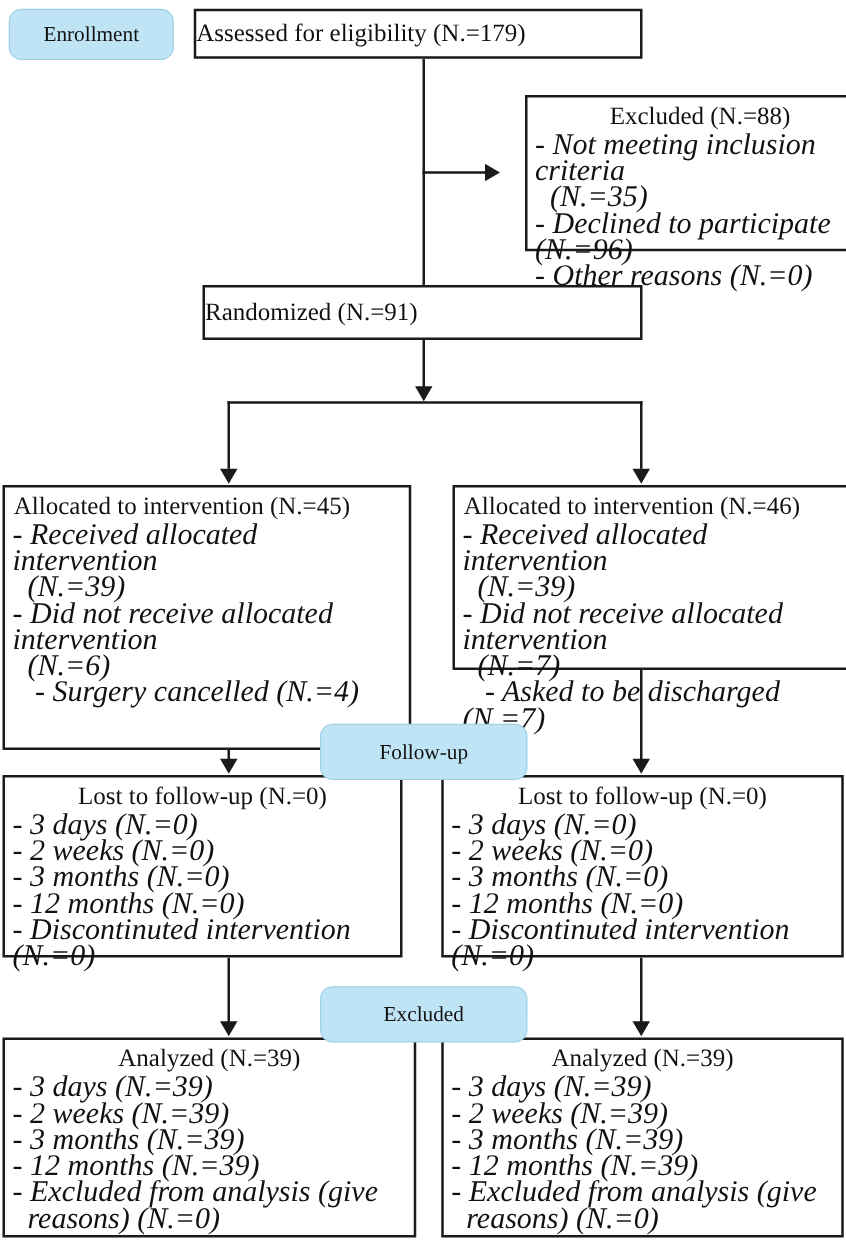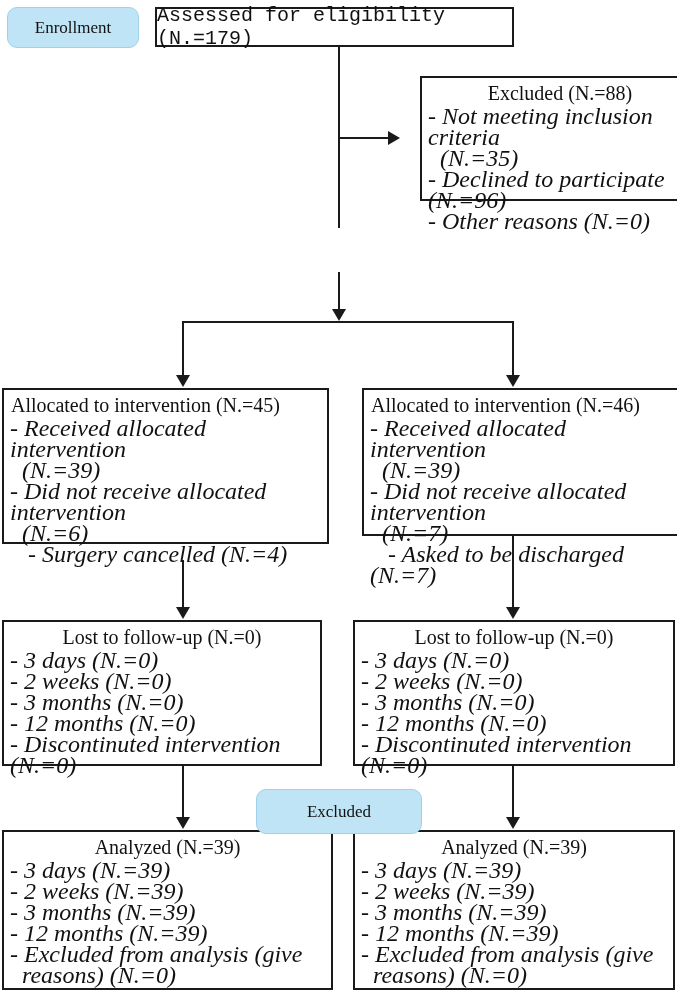--- a/index.html
+++ b/index.html
@@ -18,21 +18,21 @@
   }
   .badge{
     position:absolute;z-index:6;display:flex;align-items:center;justify-content:center;
     background:var(--badge-bg);border:1px solid var(--badge-border);border-radius:10px;
     font-size:17px;
   }
   .fbox{
     position:absolute;z-index:2;background:var(--bg);
     border:2px solid var(--box-border);box-sizing:border-box;
   }
-  .fbox.center-one{display:flex;align-items:center;justify-content:center;font-family:Liberation Mono, monospace;}
+  .fbox.center-one{display:flex;align-items:center;justify-content:flex-start;}
   .box-title{font-size:20px;line-height:26px;}
   .box-title.centered{text-align:center;}
   .box-title.leftal{text-align:left;padding-left:7px;}
   .items{font-size:24px;line-height:21px;padding:0 4px 0 6px;font-style:italic;}
   .item{white-space:pre-wrap;}
   .pad-top{padding-top:2px;}
   .vline{position:absolute;z-index:1;width:2px;background:var(--line);}
   .hline{position:absolute;z-index:1;height:2px;background:var(--line);}
   .arrow-down{
     position:absolute;z-index:1;width:0;height:0;
@@ -65,31 +65,34 @@
   <div class="fbox pad-top" style="left:420px;top:76px;width:280px;height:125px;">
     <div class="box-title centered">Excluded (N.=88)</div>
     <div class="items">
       <div class="item">- Not meeting inclusion criteria
   (N.=35)</div>
       <div class="item">- Declined to participate (N.=96)</div>
       <div class="item">- Other reasons (N.=0)</div>
     </div>
   </div>
 
+  <div class="fbox center-one" style="left:162px;top:228px;width:352px;height:44px;">
+    <div class="title-line">Randomized (N.=91)</div>
+  </div>
 
   <div class="vline" style="left:338px;top:272px;height:38px;"></div>
   <div class="arrow-down" style="left:332px;top:309px;"></div>
   <div class="hline" style="left:182px;top:321px;width:332px;"></div>
   <div class="vline" style="left:182px;top:321px;height:54px;"></div>
   <div class="arrow-down" style="left:176px;top:375px;"></div>
   <div class="vline" style="left:512px;top:321px;height:54px;"></div>
   <div class="arrow-down" style="left:506px;top:375px;"></div>
 
 
-  <div class="fbox pad-top" style="left:2px;top:388px;width:327px;height:156px;">
+  <div class="fbox pad-top" style="left:2px;top:388px;width:327px;height:212px;">
     <div class="box-title leftal">Allocated to intervention (N.=45)</div>
     <div class="items">
       <div class="item">- Received allocated intervention
   (N.=39)</div>
       <div class="item">- Did not receive allocated intervention
   (N.=6)</div>
       <div class="item">   - Surgery cancelled (N.=4)</div>
     </div>
   </div>
 
@@ -102,20 +105,21 @@
   (N.=7)</div>
       <div class="item">   - Asked to be discharged (N.=7)</div>
     </div>
   </div>
 
   <div class="vline" style="left:182px;top:560px;height:48px;"></div>
   <div class="arrow-down" style="left:176px;top:607px;"></div>
   <div class="vline" style="left:512px;top:536px;height:72px;"></div>
   <div class="arrow-down" style="left:506px;top:607px;"></div>
 
+  <div class="badge" style="left:256px;top:579px;width:164px;height:43px;">Follow-up</div>
 
   <div class="fbox pad-top" style="left:2px;top:620px;width:320px;height:146px;">
     <div class="box-title centered">Lost to follow-up (N.=0)</div>
     <div class="items">
       <div class="item">- 3 days (N.=0)</div>
       <div class="item">- 2 weeks (N.=0)</div>
       <div class="item">- 3 months (N.=0)</div>
       <div class="item">- 12 months (N.=0)</div>
       <div class="item">- Discontinuted intervention (N.=0)</div>
     </div>

